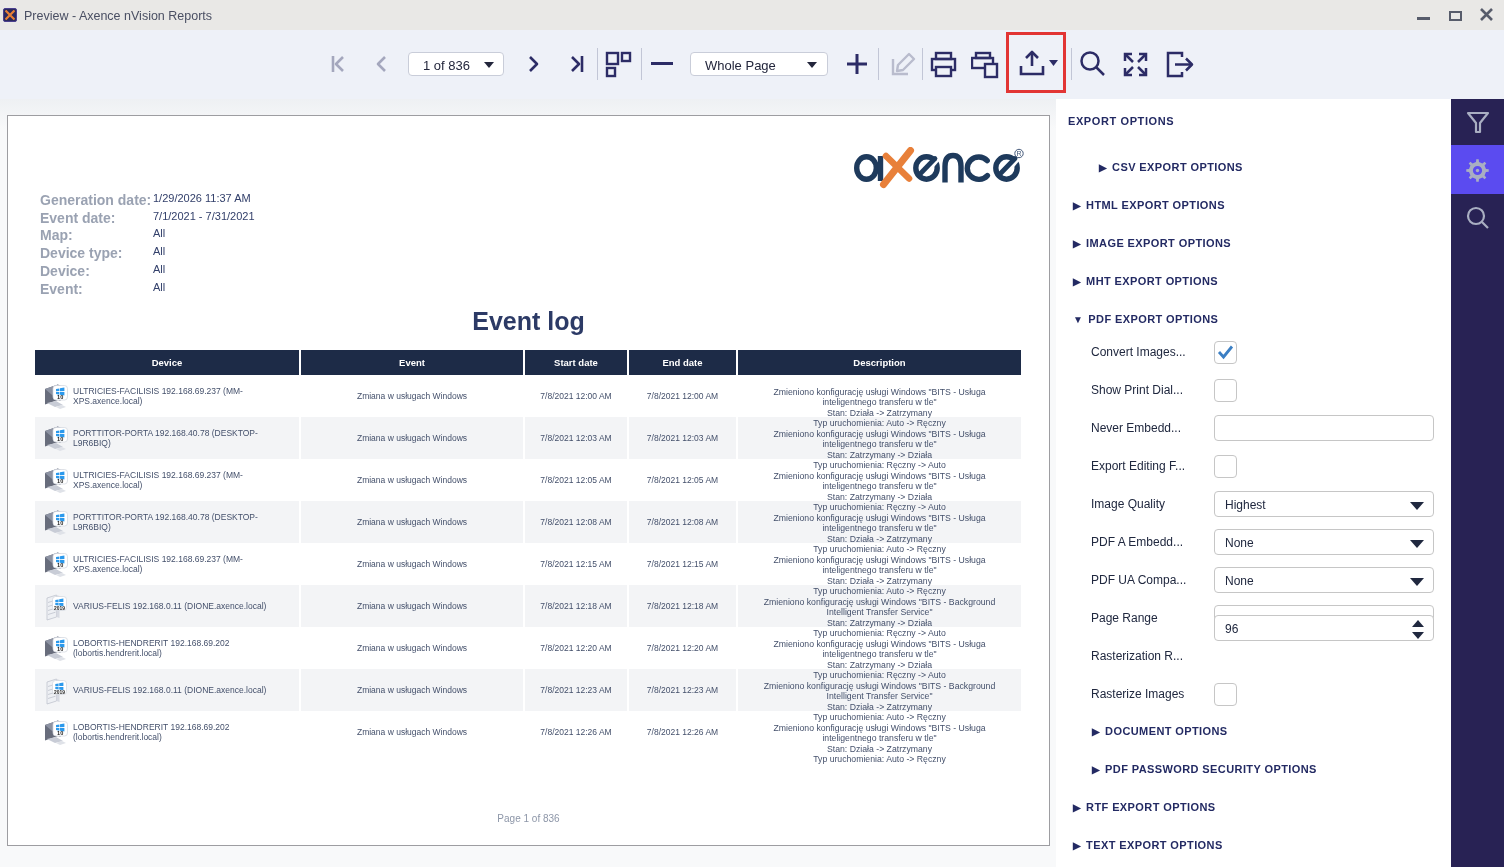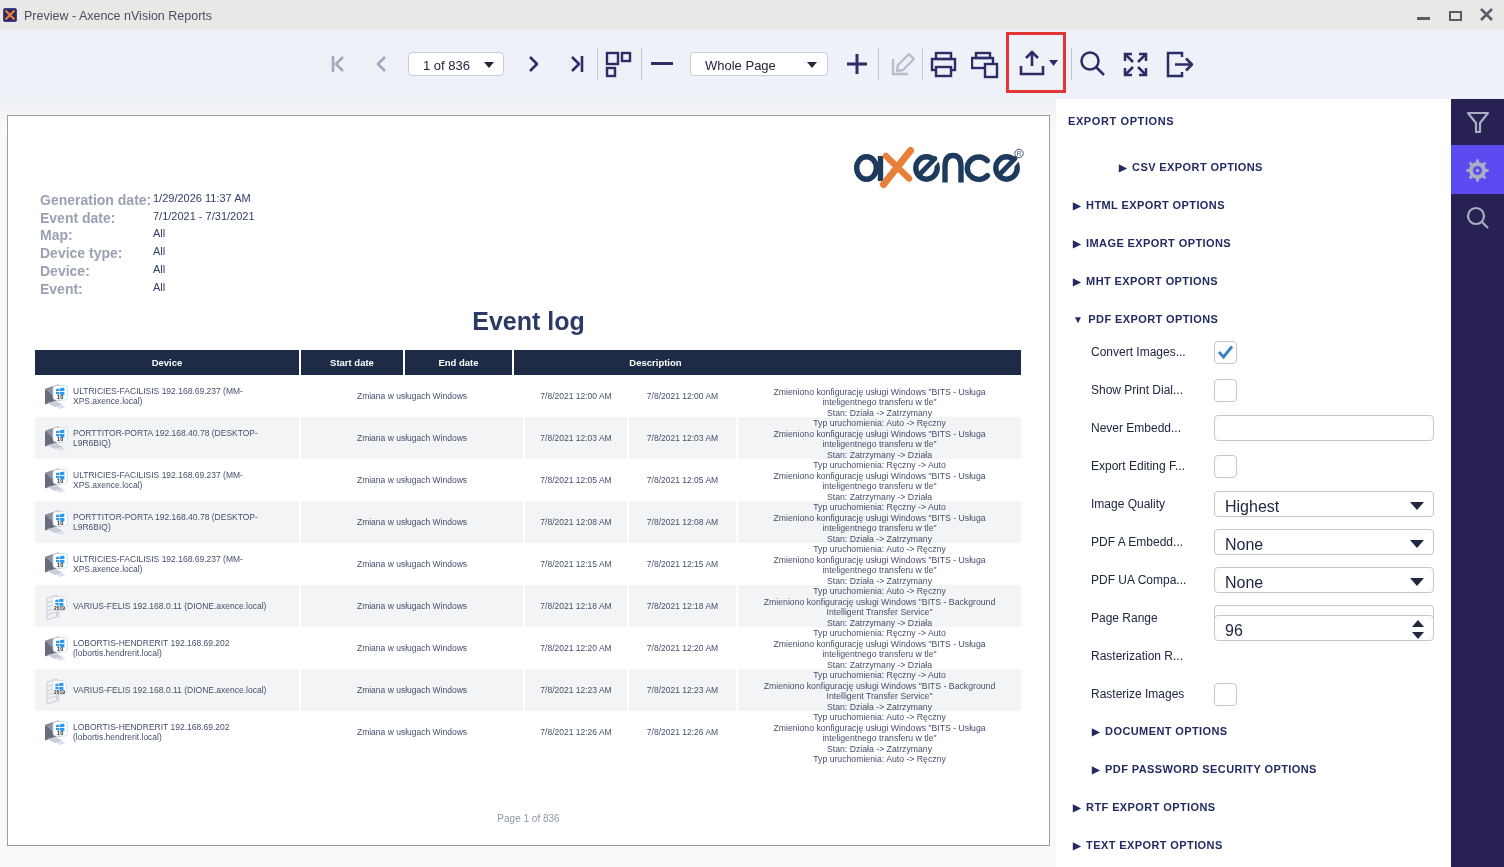--- a/index.html
+++ b/index.html
@@ -36,21 +36,21 @@
 .devcell { display:flex; align-items:center; gap:4px; padding-left:8px; text-align:left; }
 .devcell span { width:212px; }
 .cc { text-align:center; }
 .desc { font-size:8.7px; line-height:10.4px; text-align:center; color:#44506b; }
 #pfoot { position:absolute; left:0; top:697px; width:1041px; text-align:center; font-size:10px; color:#8d96a8; }
 
 #rpanel { position:absolute; left:1056px; top:99px; width:395px; height:768px; background:#fff; font-size:12px; }
 .sect { position:absolute; left:12px; font-size:11px; font-weight:bold; color:#232a63; letter-spacing:0.4px; }
 .sect .ar { display:inline-block; margin-right:5px; font-size:10px; vertical-align:0.5px; }
 .optlabel { position:absolute; left:35px; font-size:12px; color:#20283f; }
-.ctrl { position:absolute; left:158px; width:220px; height:26px; background:#fff; border:1px solid #c6c6c6; border-radius:4px; font-size:16px; color:#20283f;padding-left:16px; }
+.ctrl { position:absolute; left:158px; width:220px; height:26px; background:#fff; border:1px solid #c6c6c6; border-radius:4px; font-size:12px; color:#20283f;padding-left:16px; }
 .cbox { position:absolute; left:158px; width:23px; height:23px; background:#fff; border:1px solid #c6c6c6; border-radius:4px; }
 
 #rsidebar { position:absolute; left:1451px; top:99px; width:53px; height:768px; background:#282254; }
 #gearbtn { position:absolute; left:0; top:46px; width:53px; height:49px; background:#5b4bf0; }
 </style>
 </head>
 <body>
 <div id="app">
   <div id="titlebar">
     <div id="appicon"></div>
@@ -232,20 +232,21 @@
                 <path d="M12.3 9.8l3.3 0.04v2.6l-3.3-0.53z"></path>
                 <path d="M16.2 9.9l4.2 0.06v3.35l-4.2-0.72z"></path>
               </g>
             <text x="16.5" y="16.6" text-anchor="middle" font-size="4.9" font-weight="bold" fill="#1a1a1a" font-family="Liberation Sans">2019</text>
           </g>
         </defs>
       </svg>
       <div id="etable">
         <div class="thead">
             <div class="c1" style="line-height:25px;">Device</div>
+            <div class="c2" style="line-height:25px;">Event</div>
             <div class="c3" style="line-height:25px;">Start date</div>
             <div class="c4" style="line-height:25px;">End date</div>
             <div class="c5" style="border-right:none;line-height:25px;">Description</div>
           </div>
         <div class="trow">
             <div class="c1 devcell">
               <svg width="26" height="29" viewBox="0 0 26 27">
                 <use href="#pc10"></use>
               </svg>
               <span>ULTRICIES-FACILISIS 192.168.69.237 (MM-XPS.axence.local)</span>
@@ -350,21 +351,21 @@
             <div class="c3 cc">7/8/2021 12:26 AM</div>
             <div class="c4 cc">7/8/2021 12:26 AM</div>
             <div class="c5 desc">Zmieniono konfigurację usługi Windows "BITS - Usługa<br>inteligentnego transferu w tle"<br>Stan: Działa -&gt; Zatrzymany<br>Typ uruchomienia: Auto -&gt; Ręczny</div>
           </div>
       </div>
       <div id="pfoot">Page 1 of 836</div>
     </div>
   </div>
   <div id="rpanel">
     <div class="sect" style="top:16px;letter-spacing:0.6px;">EXPORT OPTIONS</div>
-    <div class="sect" style="top:62px;left:35px;padding-left:28px;"><span class="ar">▶</span>CSV EXPORT OPTIONS</div>
+    <div class="sect" style="top:62px;left:15px;padding-left:28px;"><span class="ar">▶</span>CSV EXPORT OPTIONS</div>
     <div class="sect" style="top:100px;left:17px;"><span class="ar">▶</span>HTML EXPORT OPTIONS</div>
     <div class="sect" style="top:138px;left:17px;"><span class="ar">▶</span>IMAGE EXPORT OPTIONS</div>
     <div class="sect" style="top:176px;left:17px;"><span class="ar">▶</span>MHT EXPORT OPTIONS</div>
     <div class="sect" style="top:214px;left:17px;"><span class="ar">▼</span>PDF EXPORT OPTIONS</div>
     <div class="optlabel" style="top:246px;">Convert Images...</div>
     <div class="cbox" style="top:242px;"><svg width="21" height="21" viewBox="0 0 21 21" style="margin:0;">
           <path d="M4 10l4.5 5L17 4.5" fill="none" stroke="#3b7fc4" stroke-width="2.8"></path>
         </svg></div>
     <div class="optlabel" style="top:284px;">Show Print Dial...</div>
     <div class="cbox" style="top:280px;"></div>

